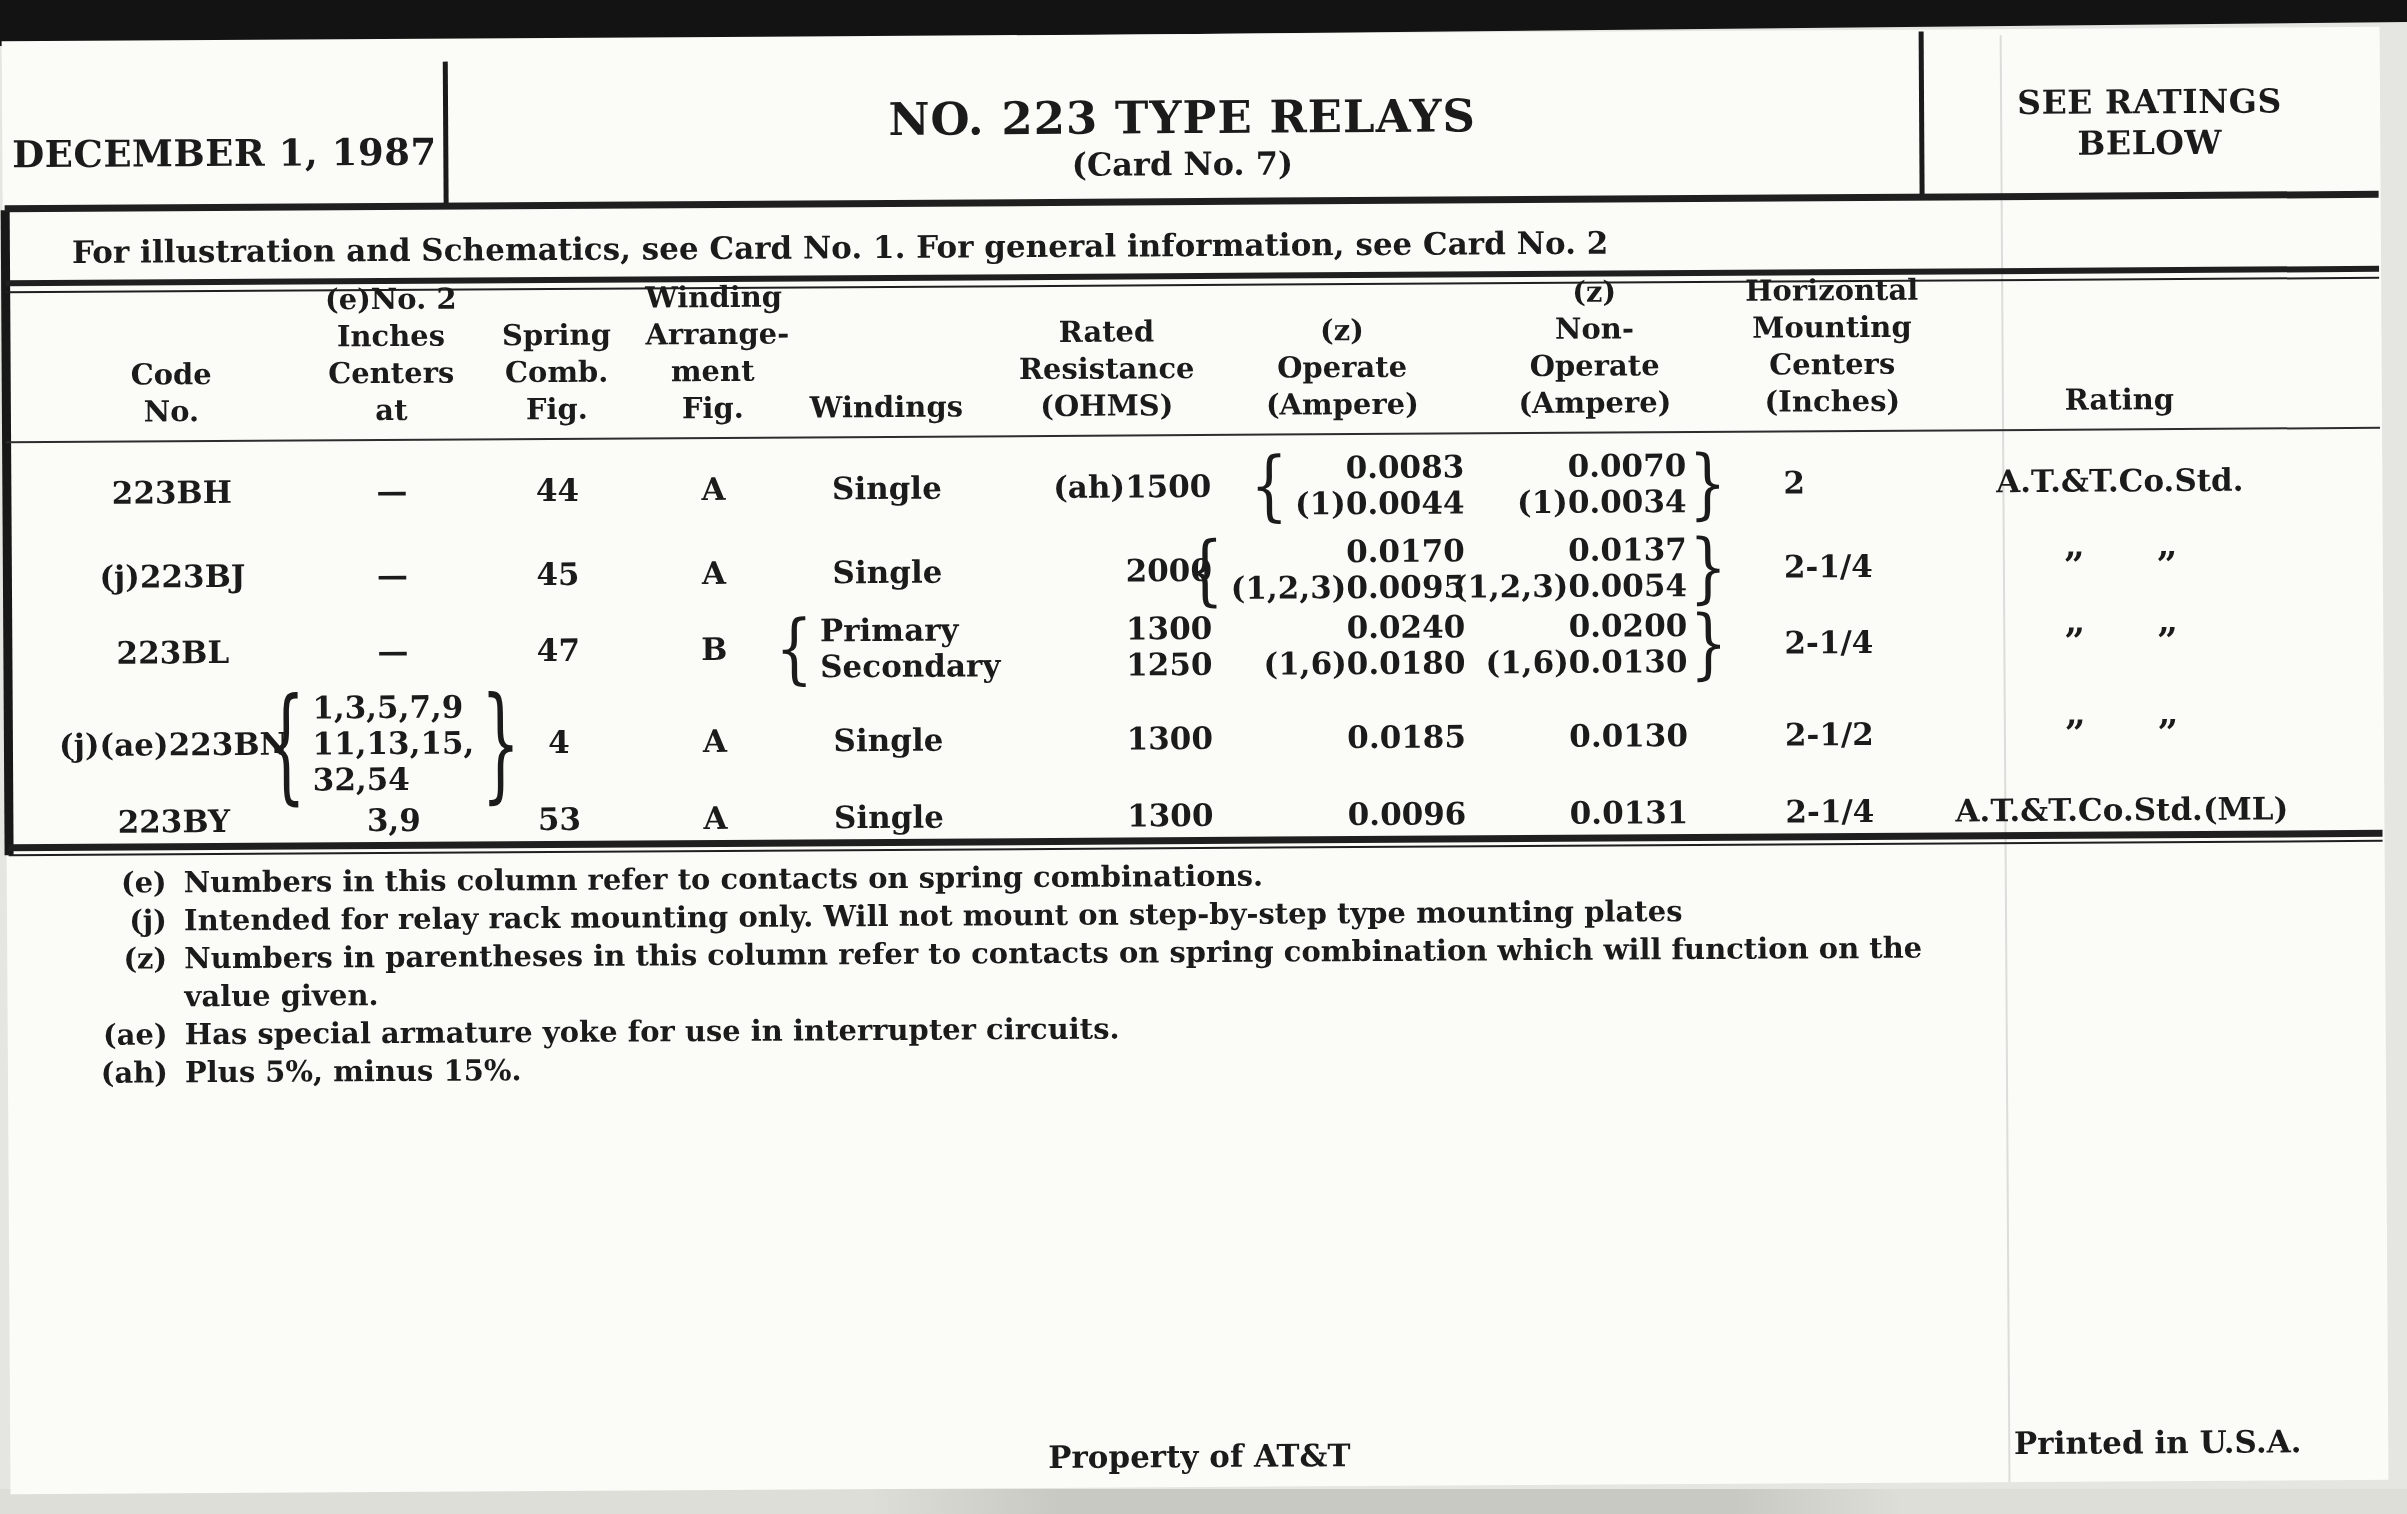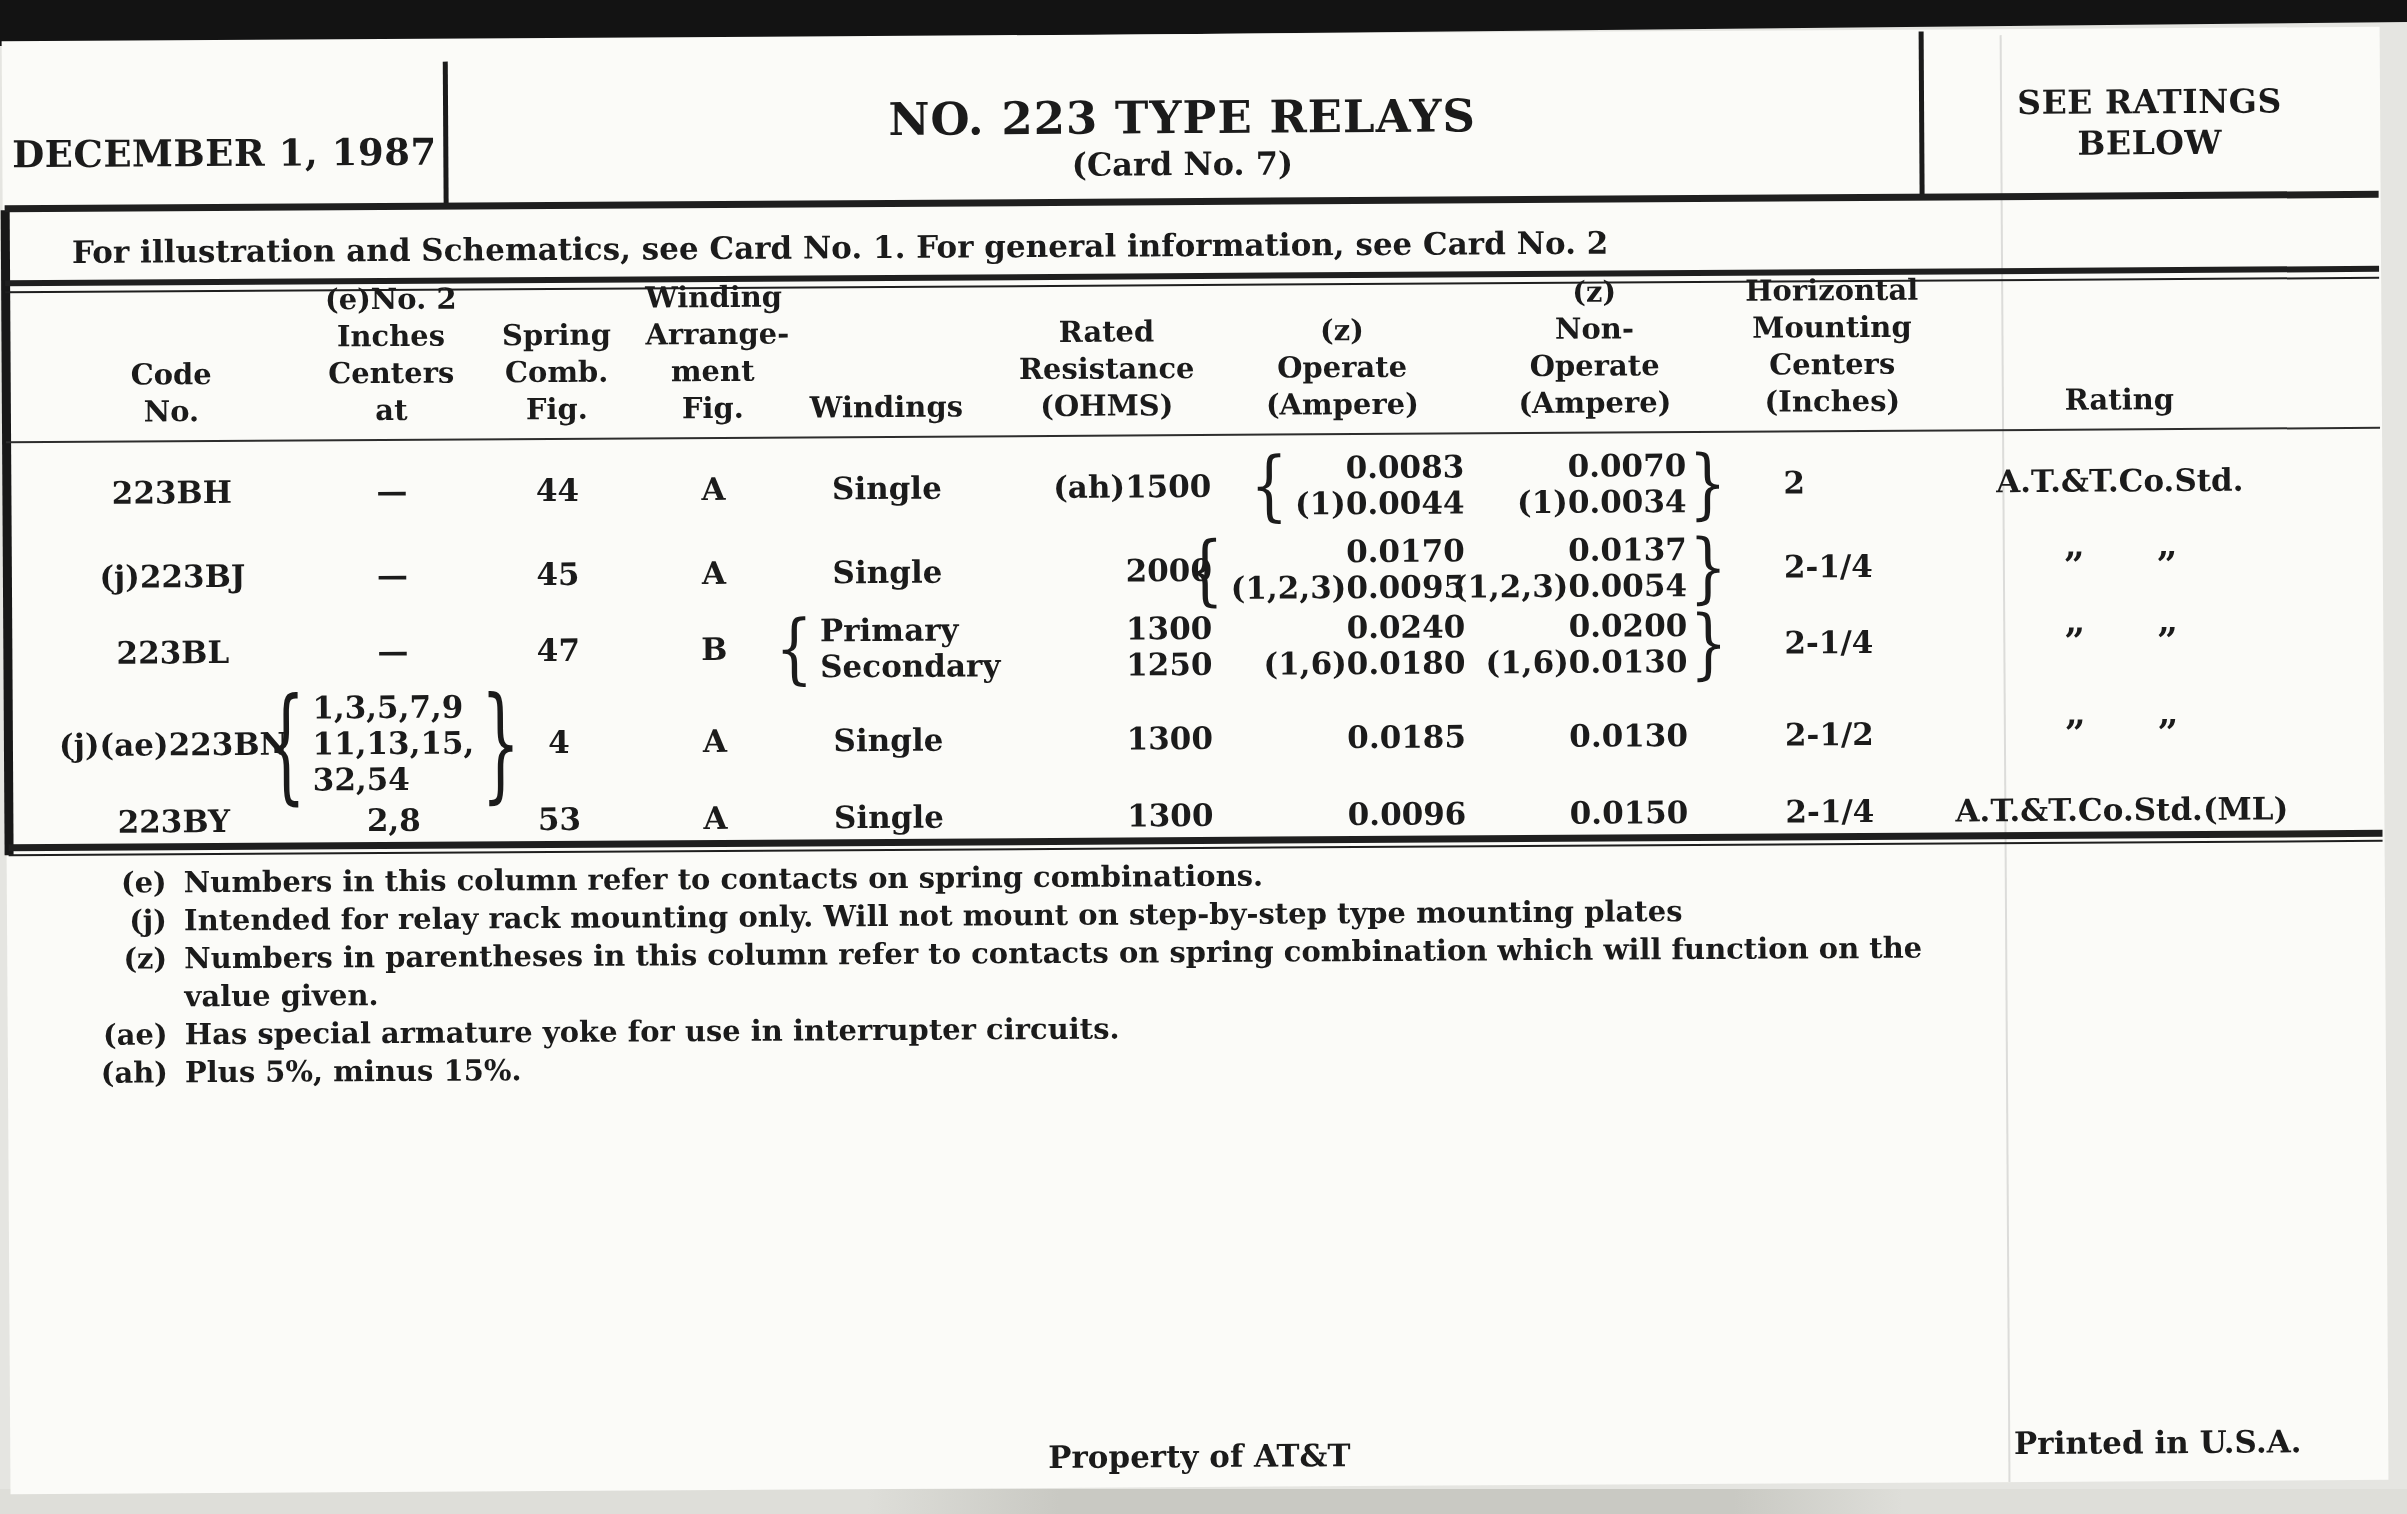--- a/index.html
+++ b/index.html
@@ -300,21 +300,21 @@
             <div>0.0130</div>
           </div>
         </div>
         <div class="cc c-mnt">2-1/2</div>
         <div class="cc ditto">”  ”</div>
       </div>
       <div class="trow">
         <div class="cc ">223BY</div>
         <div class="cc ">
           <div class="stack">
-            <div>2,8</div>
+            <div>3,9</div>
           </div>
         </div>
         <div class="cc ">53</div>
         <div class="cc ">A</div>
         <div class="cc ">
           <div class="stack">
             <div>Single</div>
           </div>
         </div>
         <div class="cc c-res">
@@ -322,21 +322,21 @@
             <div>1300</div>
           </div>
         </div>
         <div class="cc c-op">
           <div class="stack">
             <div>0.0096</div>
           </div>
         </div>
         <div class="cc c-non">
           <div class="stack">
-            <div>0.0150</div>
+            <div>0.0131</div>
           </div>
         </div>
         <div class="cc c-mnt">2-1/4</div>
         <div class="cc ">A.T.&amp;T.Co.Std.(ML)</div>
       </div>
     </div>
   <div class="rule r-bottom1"></div>
   <div class="rule r-bottom2"></div>
 
   <div class="footnotes">

